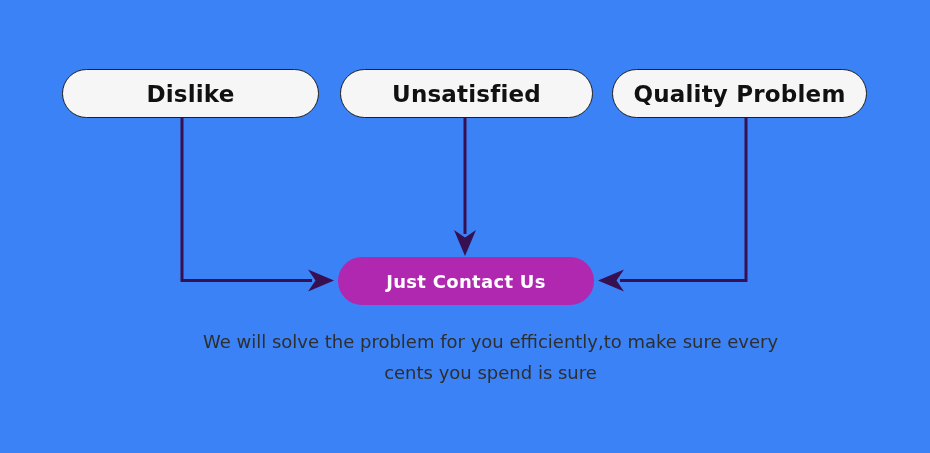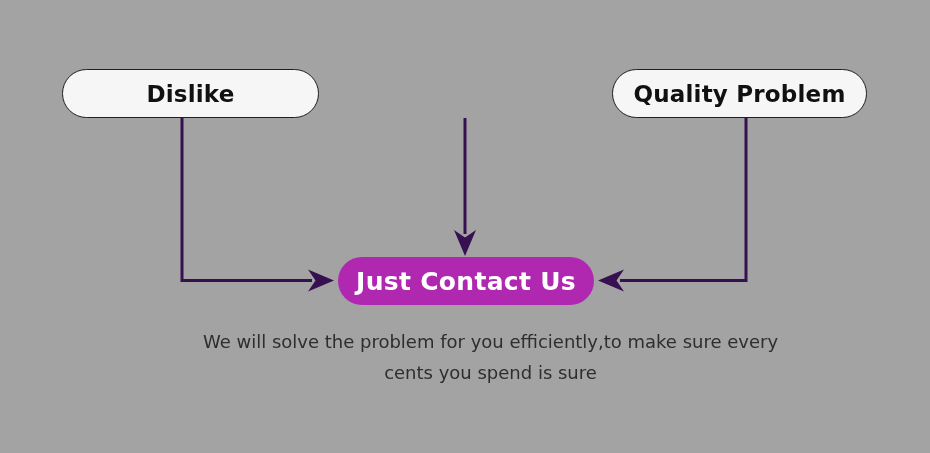--- a/index.html
+++ b/index.html
@@ -5,21 +5,21 @@
   html, body {
     margin: 0;
     padding: 0;
     background: #ffffff;
     font-family: "DejaVu Sans", "Liberation Sans", sans-serif;
   }
   .canvas {
     position: relative;
     width: 930px;
     height: 453px;
-    background: #a3a3a3;
+    background: #3b82f6;
     overflow: hidden;
   }
   .pill {
     position: absolute;
     top: 69px;
     height: 49px;
     box-sizing: border-box;
     border: 1.5px solid #1f1f1f;
     border-radius: 26px;
     background: #f6f6f7;
@@ -57,21 +57,21 @@
     left: 338px;
     top: 257px;
     width: 256px;
     height: 48px;
     border: none;
     border-radius: 26px;
     background: #b028b0;
     color: #ffffff;
     font-family: inherit;
     font-weight: 700;
-    font-size: 25px;
+    font-size: 18px;
     letter-spacing: 0.3px;
     display: flex;
     align-items: center;
     justify-content: center;
     cursor: pointer;
     padding: 0;
   }
 
   .caption {
     position: absolute;
@@ -86,20 +86,23 @@
     padding-left: 32px;
   }
 </style>
 </head>
 <body>
 
 <div class="canvas">
 
   <div class="pill pill-dislike">
     <span>Dislike</span>
+  </div>
+  <div class="pill pill-unsat">
+    <span>Unsatisfied</span>
   </div>
   <div class="pill pill-quality">
     <span>Quality Problem</span>
   </div>
 
   <svg class="arrow-layer" viewBox="0 0 930 453" aria-hidden="true">
 
     <g>
       <path d="M182,118 L182,280.5 L312,280.5"></path>
       <polygon points="334,280.5 308,269.5 315.5,280.5 308,291.5"></polygon>

